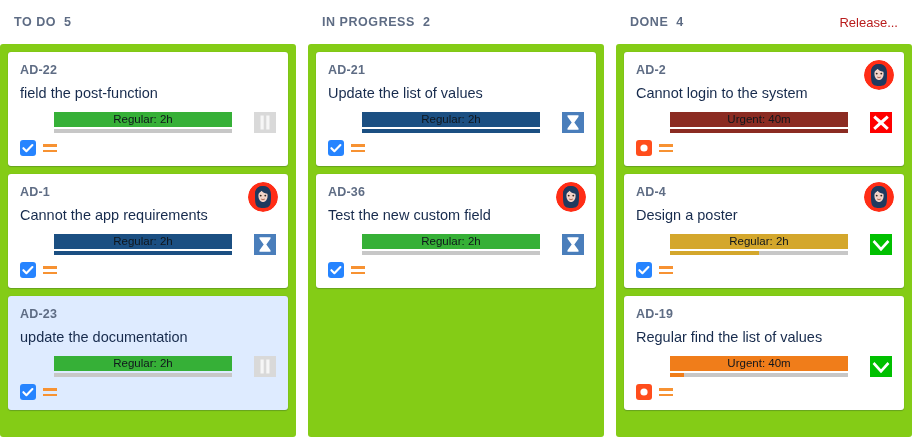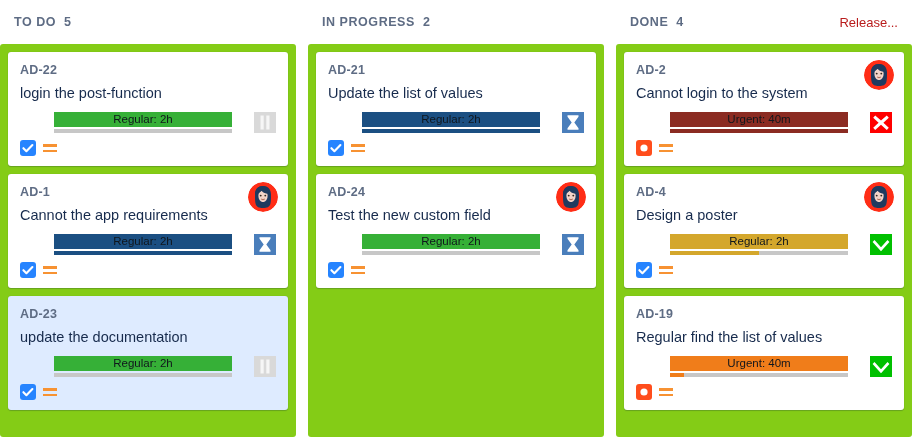--- a/index.html
+++ b/index.html
@@ -202,21 +202,21 @@
 <div class="board">
     <div class="column">
       <div class="col-header">
         <span class="col-title">TO DO</span>
         <span class="col-count">5</span>
         <span class="col-header-spacer"></span>
       </div>
       <div class="col-body">
         <div class="card">
           <div class="card-key">AD-22</div>
-          <div class="card-summary">login the post-function</div>
+          <div class="card-summary">field the post-function</div>
           <div class="bar-row">
             <div class="bar-wrap">
               <div class="bar-main" style="background: rgb(54, 176, 55);">
                 <span class="bar-label">Regular: 2h</span>
               </div>
               <div class="bar-track" style="background: rgb(199, 199, 199);">
                 <div class="bar-track-fill" style="width: 0%; background: rgb(199, 199, 199);"></div>
               </div>
             </div>
             <span class="status-icon">
@@ -345,21 +345,21 @@
                 <path d="M3.4 8.2l3.0 3.0 6.0-6.2" stroke="#ffffff" stroke-width="2.1" fill="none" stroke-linecap="round" stroke-linejoin="round"></path>
               </svg>
             </span>
             <span class="prio-icon">
               <i></i>
               <i></i>
             </span>
           </div>
         </div>
         <div class="card">
-          <div class="card-key">AD-24</div>
+          <div class="card-key">AD-36</div>
           <div class="card-summary">Test the new custom field</div>
           <div class="avatar"><svg viewBox="0 0 30 30" width="30" height="30">
               <circle cx="15" cy="15" r="15" fill="#ff2d16"></circle>
               <path d="M15 4c-5 0-8 3.4-8 8.5 0 4 0 7 0.6 9.2C8.4 25 11 26 15 26s6.6-1 7.4-4.3c0.6-2.2 0.6-5.2 0.6-9.2C23 7.4 20 4 15 4z" fill="#1f3a5f"></path>
               <path d="M15 8.5c-3 0-4.6 2.2-4.6 5.3 0 3.4 2 6.3 4.6 6.3s4.6-2.9 4.6-6.3c0-3.1-1.6-5.3-4.6-5.3z" fill="#f3d3c8"></path>
               <circle cx="12.7" cy="13.6" r="0.95" fill="#33281f"></circle>
               <circle cx="17.3" cy="13.6" r="0.95" fill="#33281f"></circle>
               <path d="M13.6 17.1c0.9 0.7 1.9 0.7 2.8 0" stroke="#b0705f" stroke-width="1.1" fill="none" stroke-linecap="round"></path>
               <path d="M15 4c-4.6 0-7.6 3-7.9 7.4 2.6 0.6 5.2-0.8 6.4-2.6 1.3 1.9 4.2 3.3 6.9 2.7C20 6.8 18.7 4 15 4z" fill="#1f3a5f"></path>
             </svg></div>

